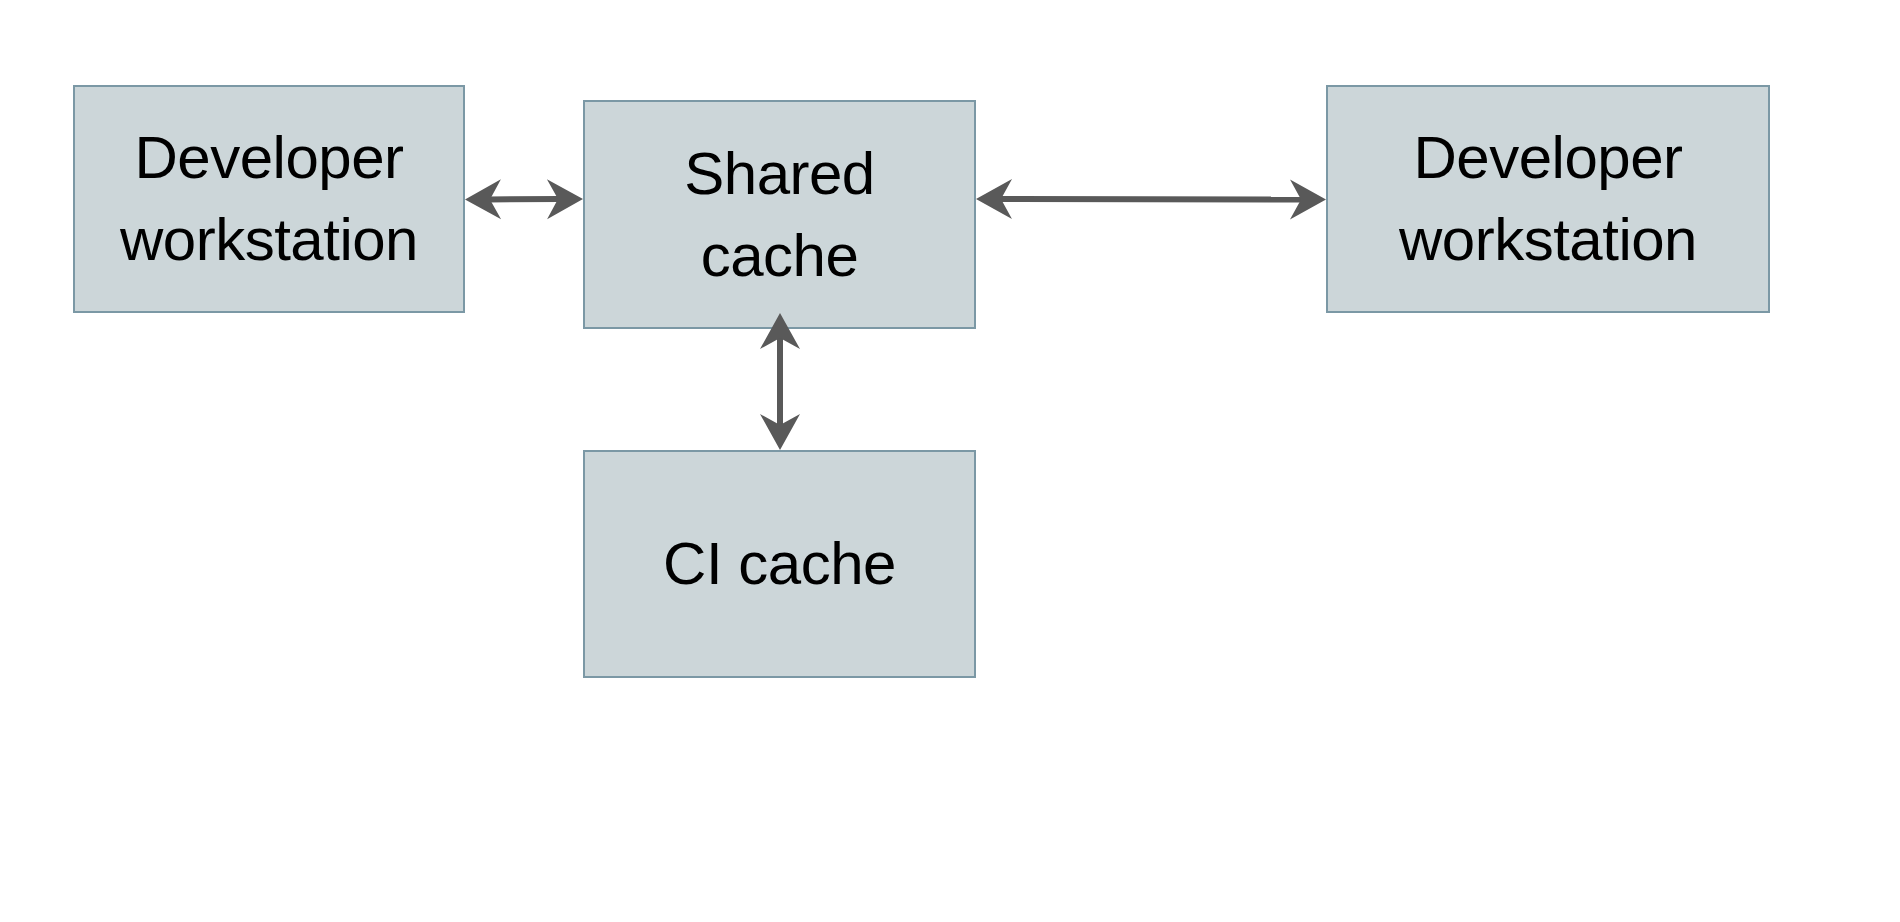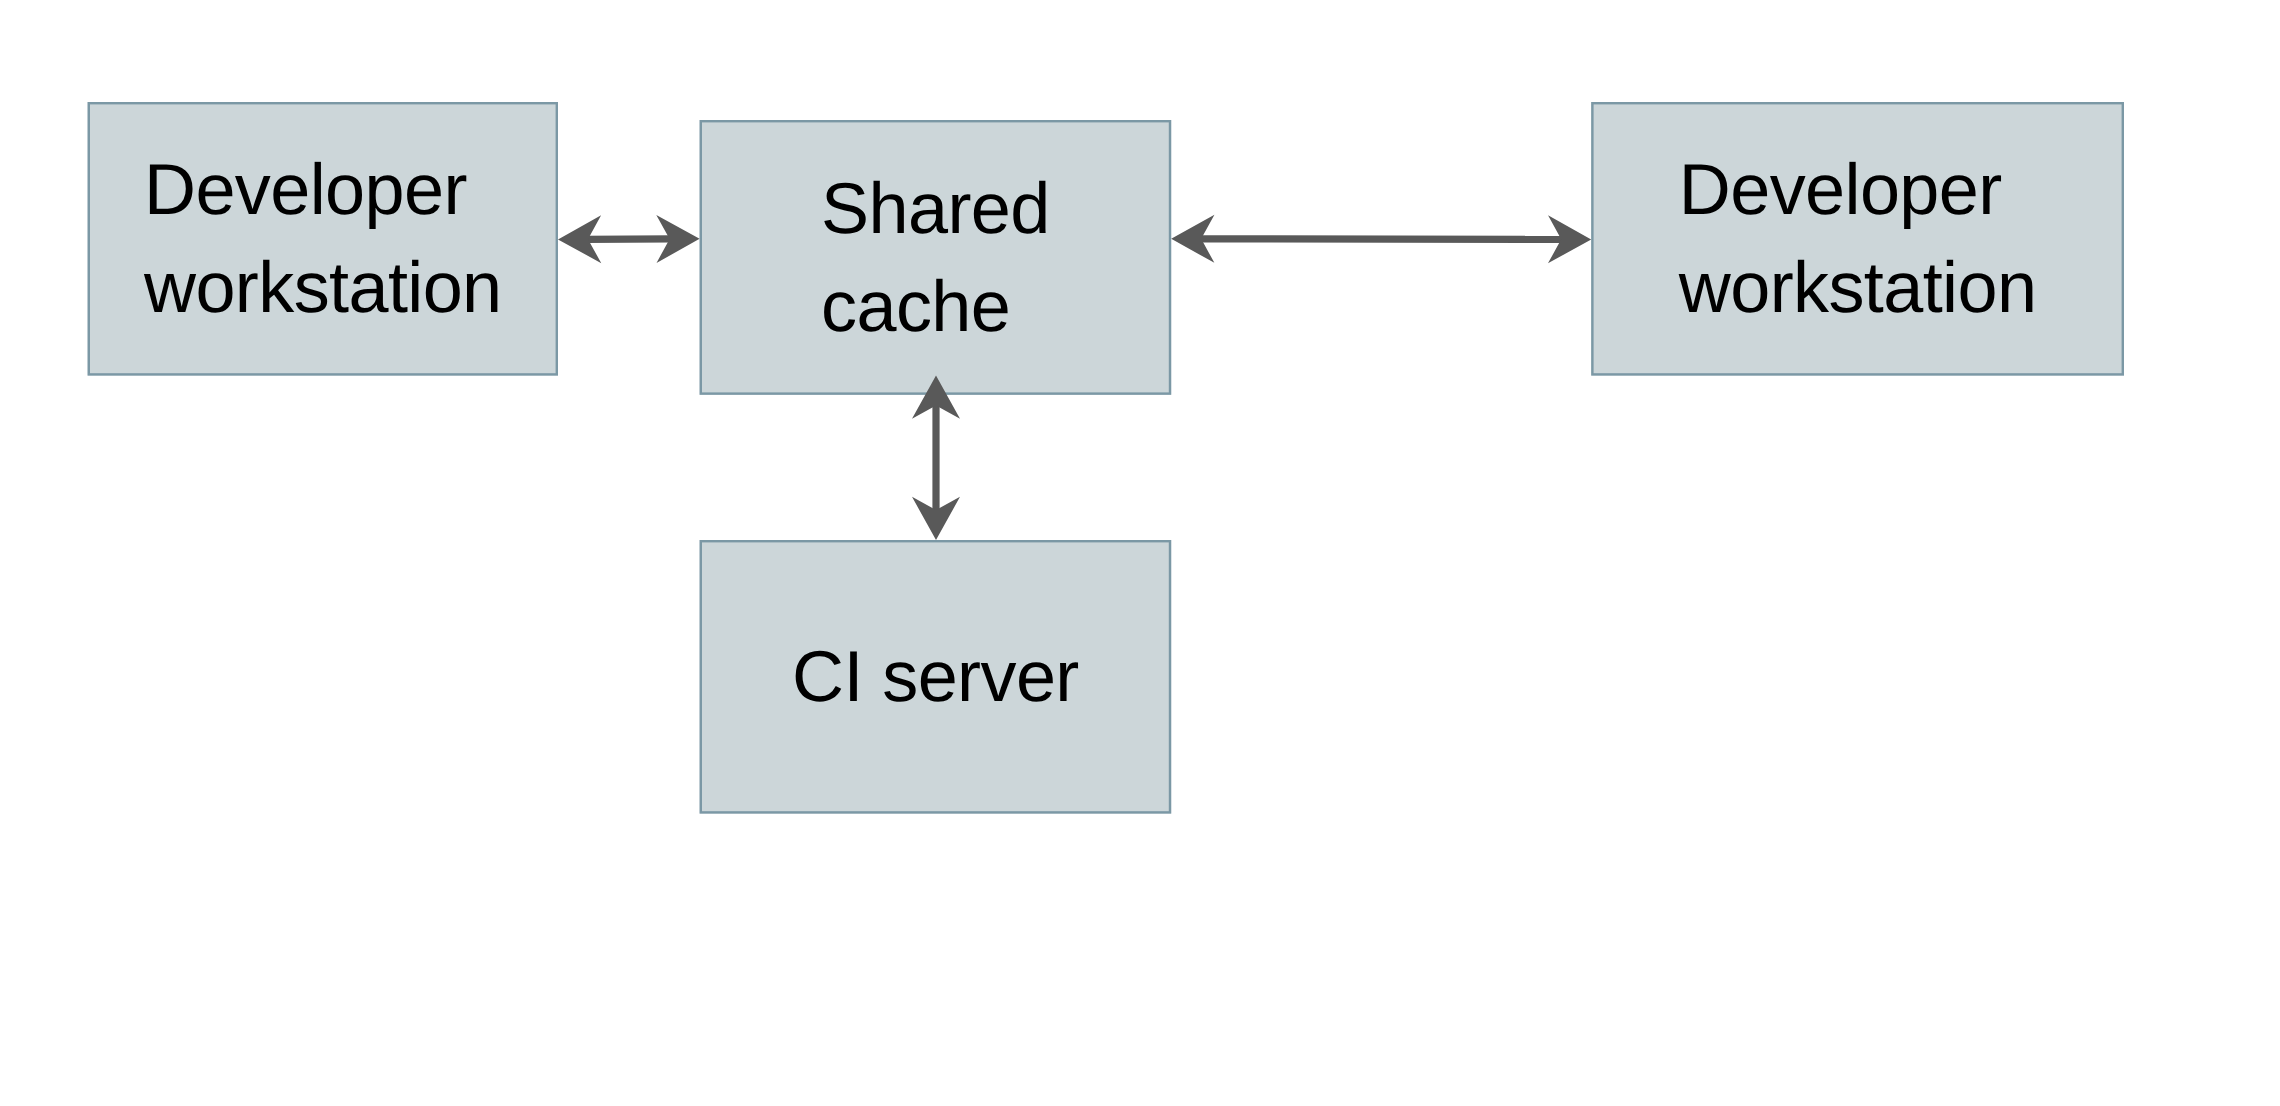--- a/index.html
+++ b/index.html
@@ -19,21 +19,21 @@
     overflow: hidden;
   }
   .node {
     position: absolute;
     box-sizing: border-box;
     background: #ccd6d9;
     border: 2px solid #7b98a5;
     display: flex;
     align-items: center;
     justify-content: center;
-    text-align: left;
+    text-align: center;
   }
   .node-label {
     font-family: "Liberation Sans", sans-serif;
     font-size: 60px;
     line-height: 1.36;
     color: #000000;
     font-weight: 400;
     letter-spacing: -0.5px;
     white-space: pre-line;
     padding: 0 6px;
@@ -61,21 +61,21 @@
     <span class="node-label" style="color: rgb(0, 0, 0);">Shared
 cache</span>
   </div>
 
   <div class="node" id="node-dev-right" style="left: 1326px; top: 85px; width: 444px; height: 228px; background: rgb(204, 214, 217); border-color: rgb(123, 152, 165);">
     <span class="node-label" style="color: rgb(0, 0, 0);">Developer
 workstation</span>
   </div>
 
   <div class="node" id="node-ci-server" style="left: 583px; top: 450px; width: 393px; height: 228px; background: rgb(204, 214, 217); border-color: rgb(123, 152, 165);">
-    <span class="node-label" style="color: rgb(0, 0, 0);">CI server</span>
+    <span class="node-label" style="color: rgb(0, 0, 0);">CI cache</span>
   </div>
 
   <div class="edge" id="edge-h-left" style="left: 441px; top: 174.5px; width: 166px; height: 49px;">
     <svg id="svg-edge-h-left" xmlns="http://www.w3.org/2000/svg" width="166" height="49" viewBox="0 0 166 49">
         <line x1="46.999793524756825" y1="24.402543247776453" x2="119.00020647524317" y2="24.097456752223547" stroke="#595959" stroke-width="6"></line>
         <path d="M 142 24 L 106.08506818057499 44.15236145979062 L 117.00022442961215 24.105931252416898 L 105.91557817670797 4.152720547170048 Z" fill="#595959"></path>
         <path d="M 24 24.5 L 59.91493181942499 4.347638540209381 L 48.999775570387854 24.394068747583102 L 60.08442182329203 44.34727945282995 Z" fill="#595959"></path>
       </svg>
   </div>
 

